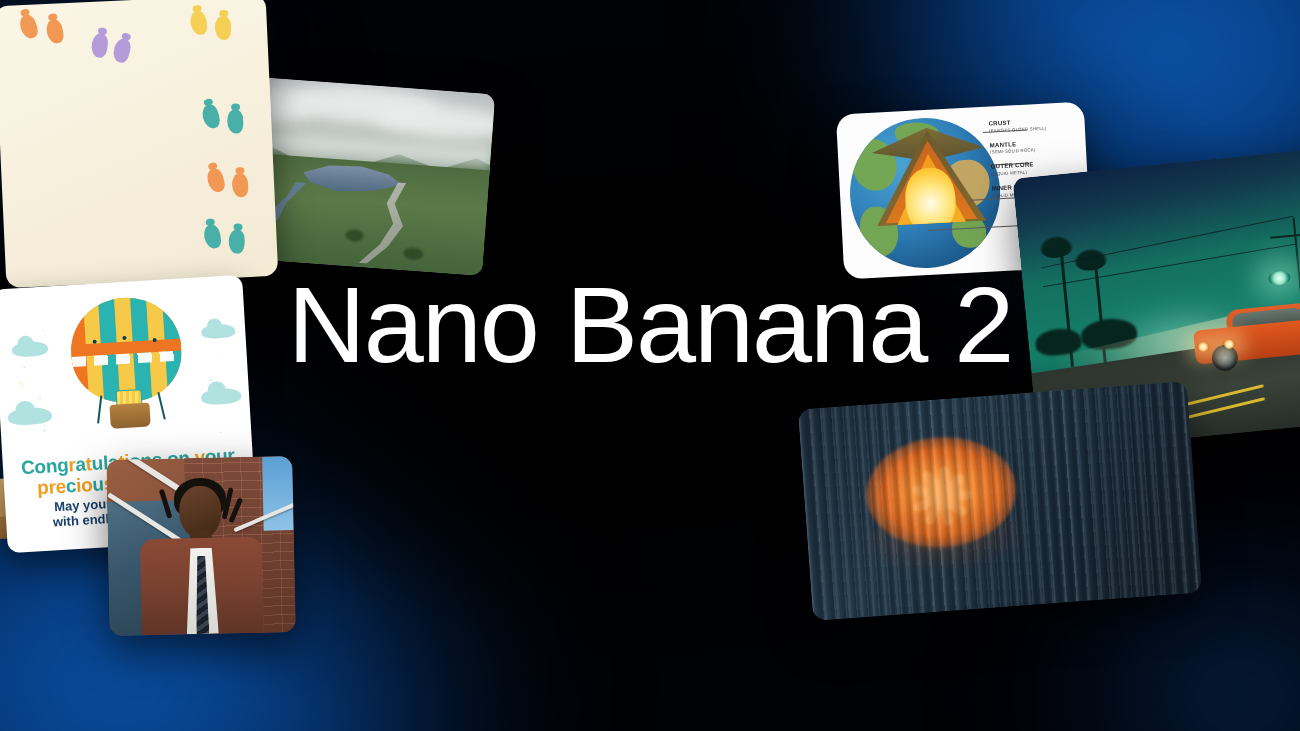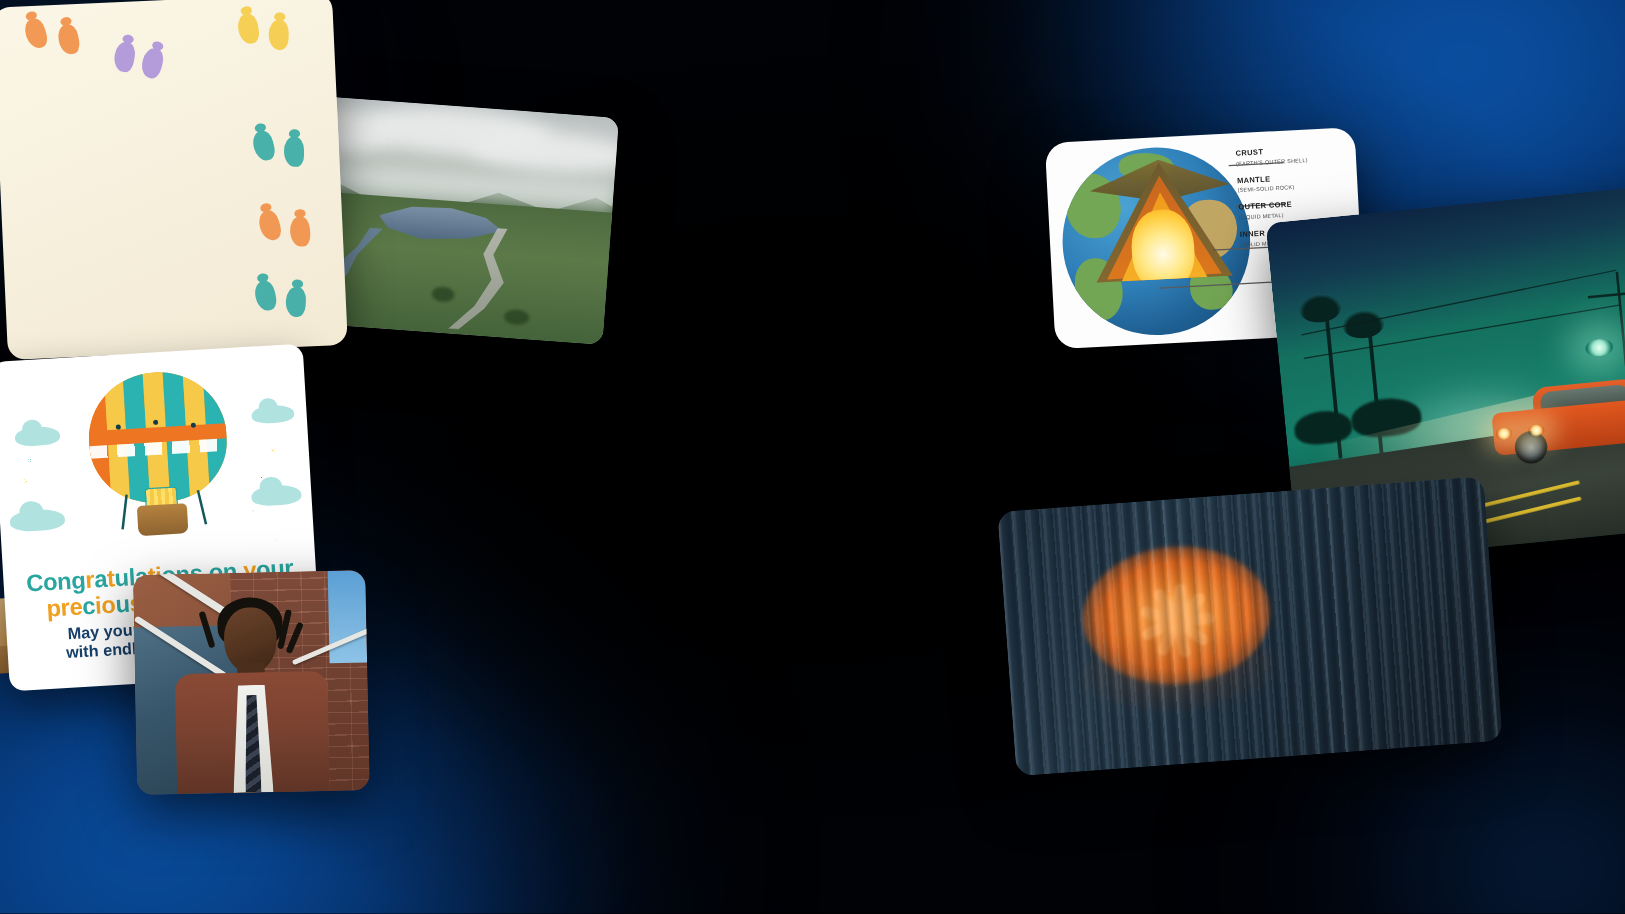--- a/index.html
+++ b/index.html
@@ -415,15 +415,16 @@
     <div class="pt-lock" style="left:118px;top:30px;height:32px;transform:rotate(14deg);"></div>
     <div class="pt-lock" style="left:126px;top:40px;height:26px;transform:rotate(24deg);"></div>
     <div class="pt-head"></div>
     <div class="pt-neck"></div>
     <div class="pt-suit"></div>
     <div class="pt-shirt"></div>
     <div class="pt-tie"></div>
   </div>
 
   <div class="headline">
+    <div class="h-nano">Nano Banana 2</div>
   </div>
 
 </div>
 
 </body></html>

